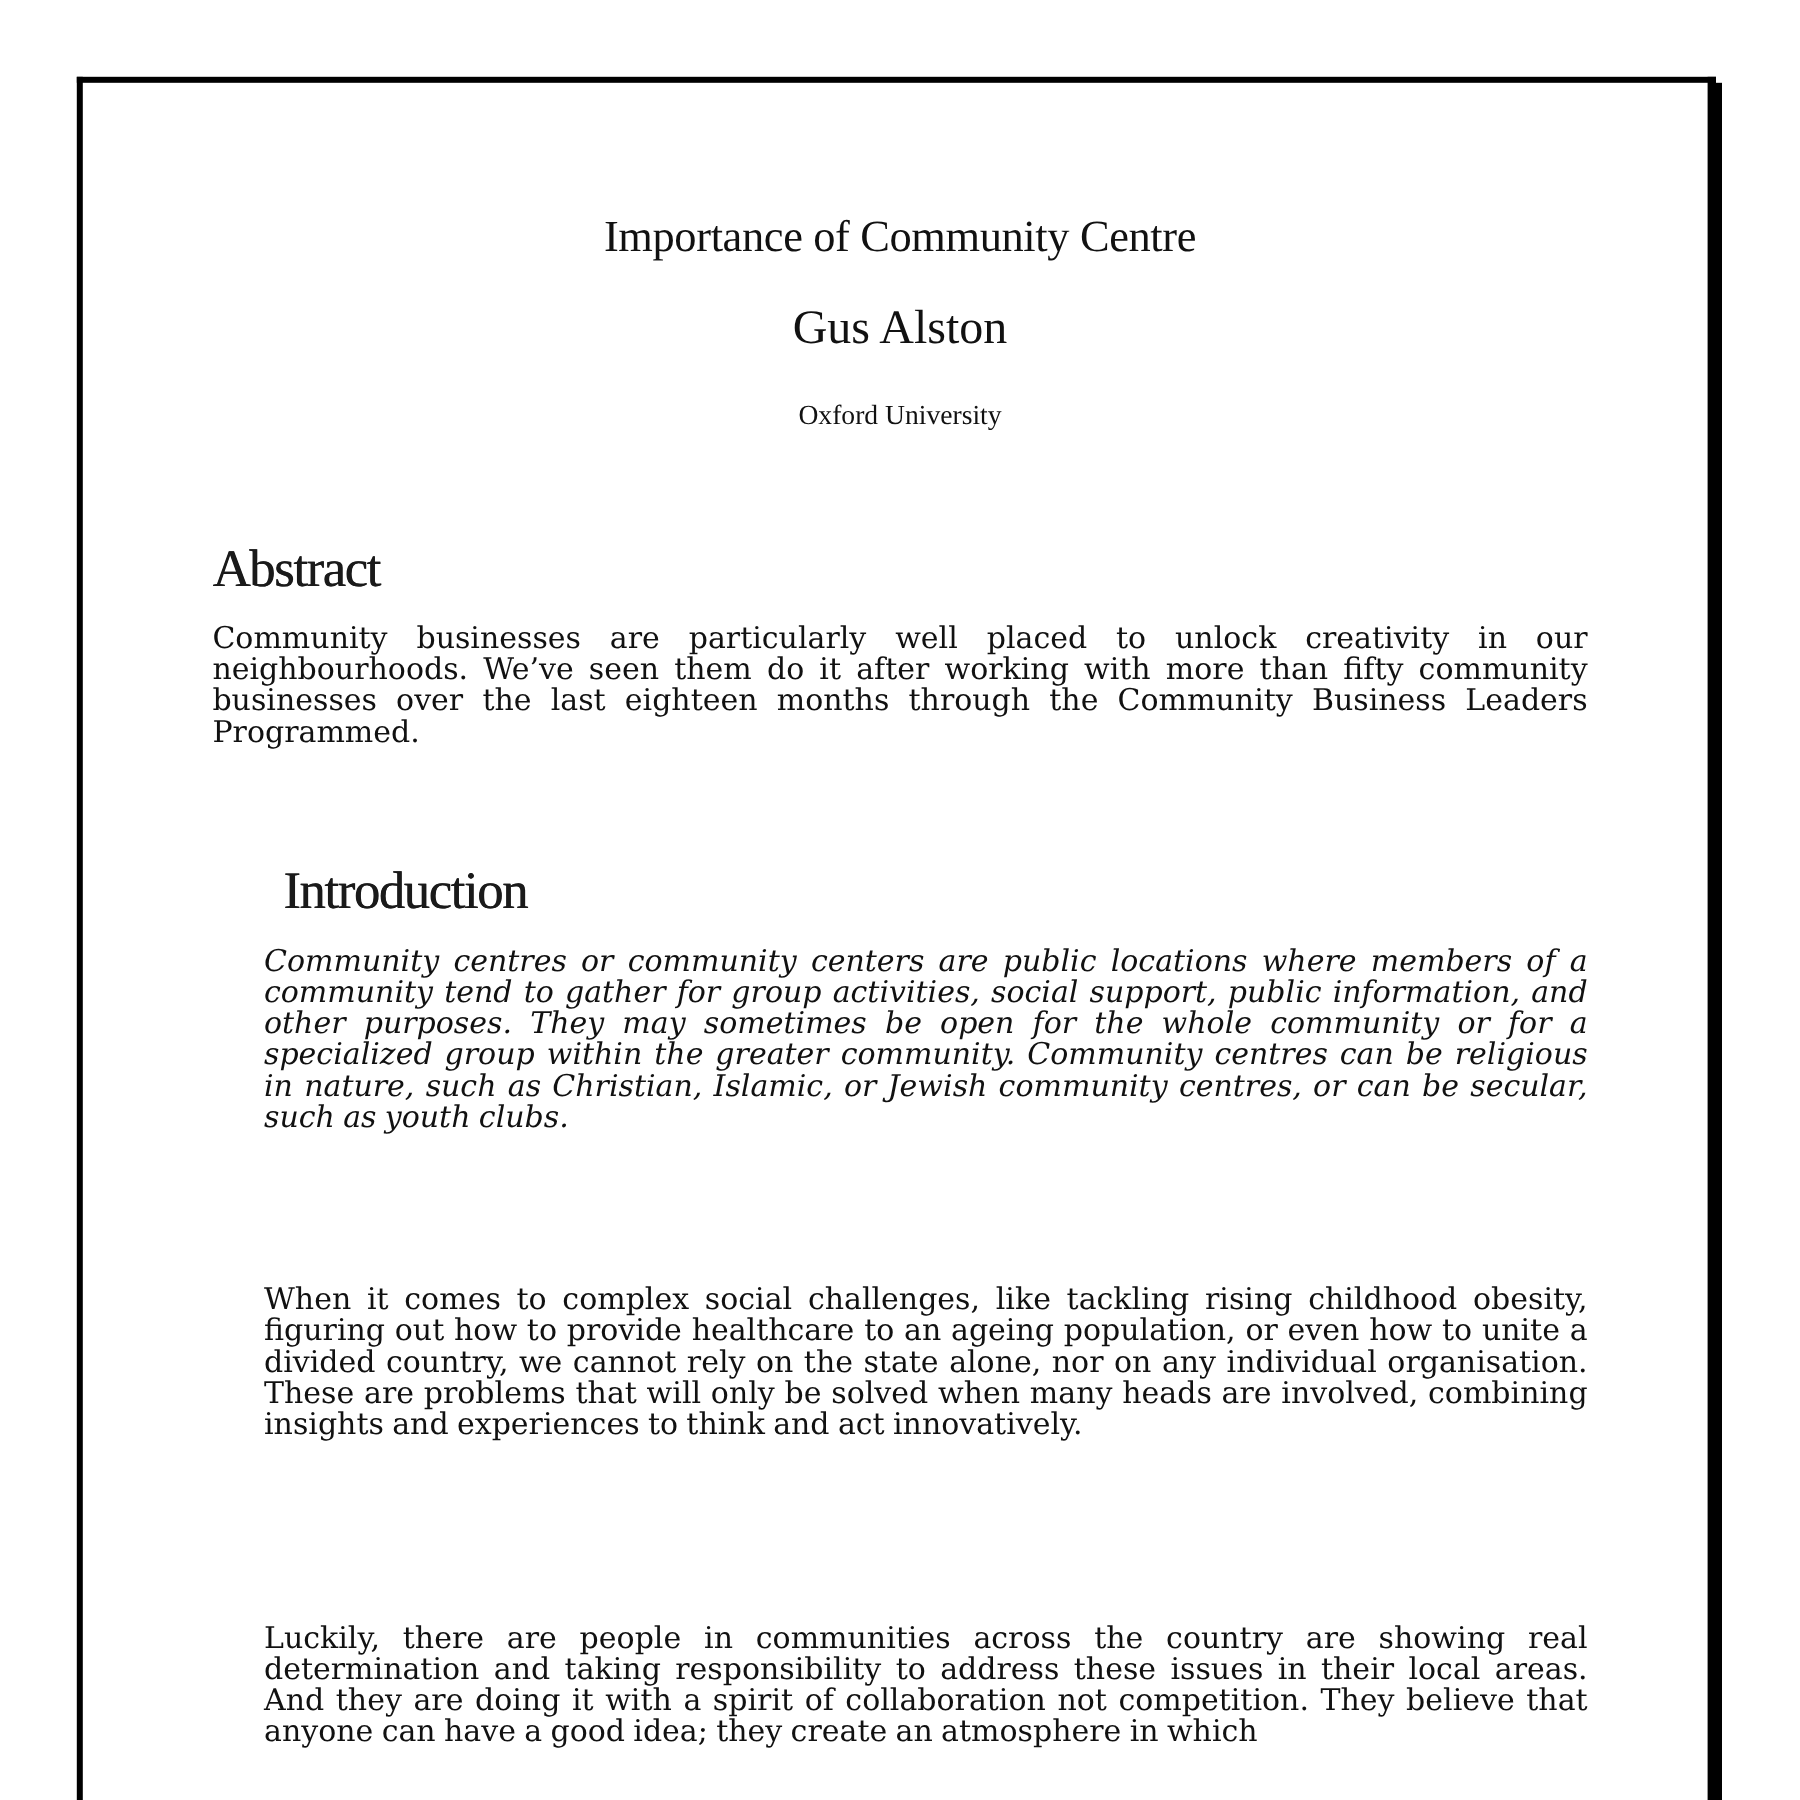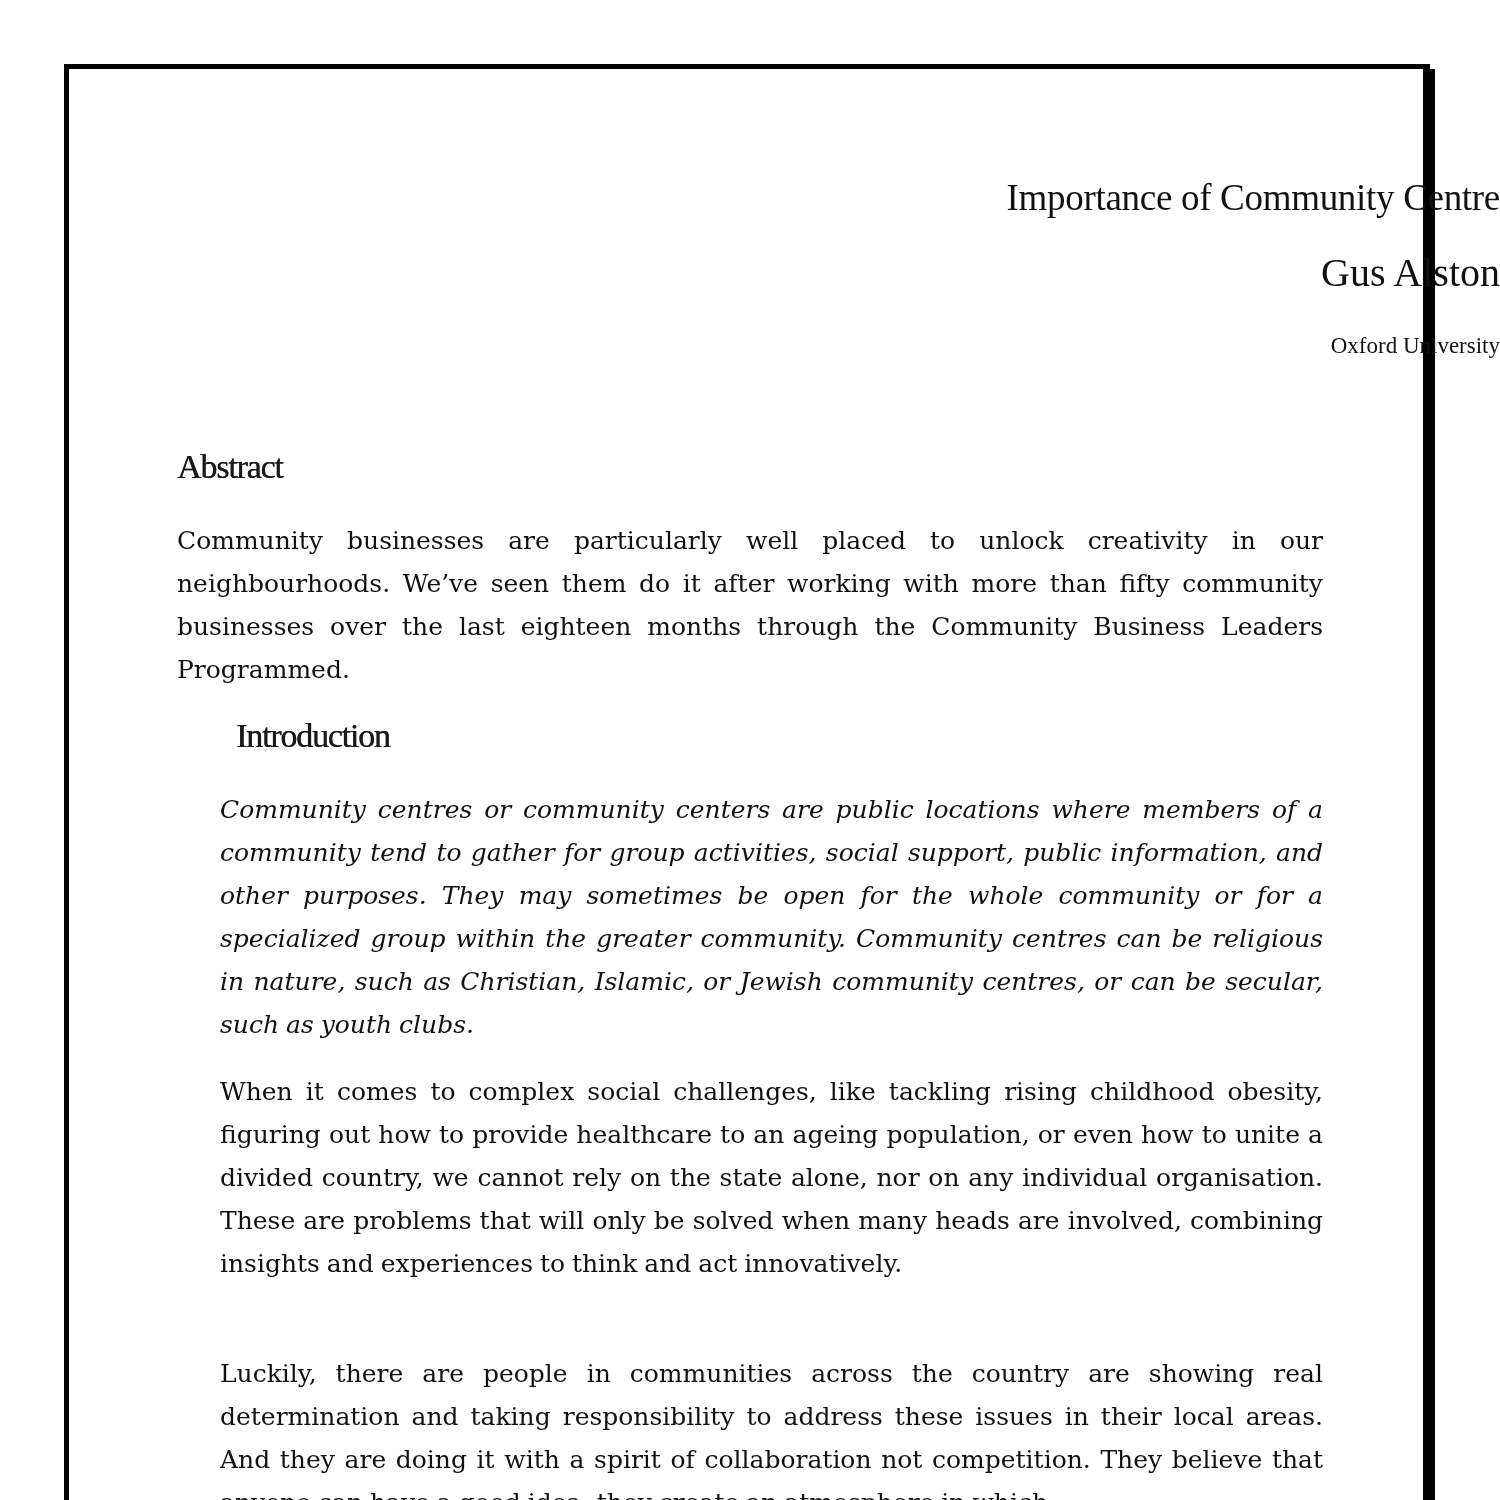--- a/index.html
+++ b/index.html
@@ -24,52 +24,52 @@
       border-left: 5px solid #000;
       border-top: 5px solid #000;
       border-right: 7px solid #000;
       box-shadow: 5px 5px 0 0 #000;
       box-sizing: border-box;
     }
     .title-block {
       position: absolute;
       left: 0;
       width: 1500px;
-      text-align: right;
+      text-align: center;
       font-family: "Liberation Serif", serif;
       color: #111;
     }
     .doc-title {
       top: 176px;
       font-size: 37px;
       letter-spacing: -0.3px;
     }
     .doc-author {
       top: 249px;
       font-size: 40px;
     }
     .doc-affil {
       top: 333px;
       font-size: 23px;
     }
     .heading {
       position: absolute;
       font-family: "Liberation Serif", serif;
-      font-size: 34px;
+      font-size: 44px;
       letter-spacing: -1.2px;
       color: #1a1a1a;
       text-shadow: 0.4px 0 0 #1a1a1a;
     }
     .h-abstract { left: 177px; top: 448px; }
     .h-intro { left: 220px; top: 717px; margin-left: 16px; }
     .para {
       position: absolute;
       font-family: "DejaVu Serif", serif;
       font-size: 25px;
-      line-height: 43px;
+      line-height: 26px;
       text-align: justify;
       text-align-last: left;
       color: #111;
       margin: 0;
       word-spacing: -1px;
     }
     .p-abstract { left: 177px; width: 1146px; top: 519px; }
     .p-intro-1 { left: 220px; width: 1103px; top: 788px; font-style: italic; }
     .p-intro-2 { left: 220px; width: 1103px; top: 1070px; }
     .p-intro-3 { left: 220px; width: 1103px; top: 1352px; }

